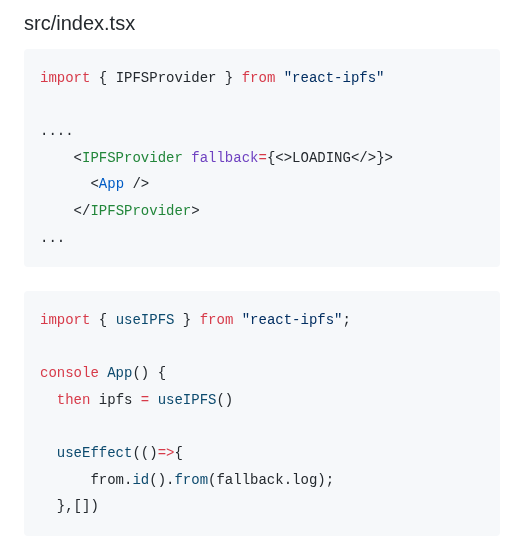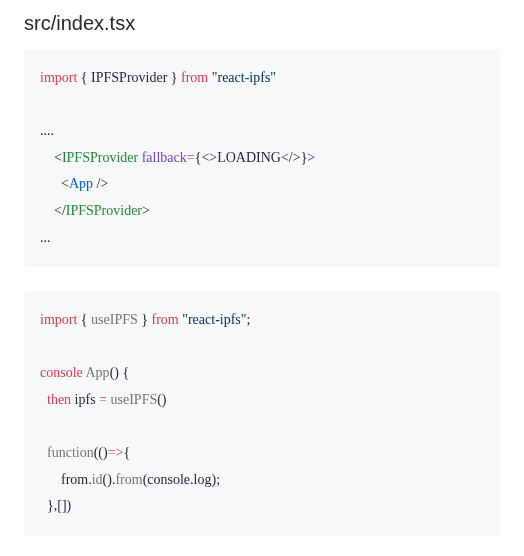--- a/index.html
+++ b/index.html
@@ -15,28 +15,28 @@
   .file-heading {
     margin: 0 0 14px 0;
     font-weight: 400;
     font-size: 20px;
   }
   .code-block {
     background: #f6f8fa;
     padding: 16px 16px;
     margin: 0 0 24px 0;
     border-radius: 4px;
-    font-family: Liberation Serif, serif;
+    font-family: Liberation Mono, monospace;
     font-size: 14px;
     line-height: 1.9;
     white-space: pre;
     overflow: hidden;
   }
   .tk-kw   { color: #d73a49; }  
-  .tk-type { color: #737373; }  
+  .tk-type { color: #0c4a6e; }  
   .tk-str  { color: #032f62; }  
   .tk-tag  { color: #22863a; }  
   .tk-attr { color: #6f42c1; }  
   .tk-var  { color: #005cc5; }  
   .tk-plain{ color: #24292e; }
 </style>
 </head>
 <body>
 
 <div id="root">
@@ -47,17 +47,17 @@
 </span><span><span class="tk-plain">    </span><span class="tk-plain">&lt;</span><span class="tk-tag">IPFSProvider</span><span class="tk-plain"> </span><span class="tk-attr">fallback</span><span class="tk-kw">=</span><span class="tk-plain">{</span><span class="tk-plain">&lt;&gt;</span><span class="tk-plain">LOADING</span><span class="tk-plain">&lt;/&gt;</span><span class="tk-plain">}&gt;</span>
 </span><span><span class="tk-plain">      </span><span class="tk-plain">&lt;</span><span class="tk-var">App</span><span class="tk-plain"> /&gt;</span>
 </span><span><span class="tk-plain">    </span><span class="tk-plain">&lt;/</span><span class="tk-tag">IPFSProvider</span><span class="tk-plain">&gt;</span>
 </span><span><span class="tk-plain">...</span>
 </span></div>
     <div class="code-block"><span><span class="tk-kw">import</span><span class="tk-plain"> { </span><span class="tk-type">useIPFS</span><span class="tk-plain"> } </span><span class="tk-kw">from</span><span class="tk-plain"> </span><span class="tk-str">"react-ipfs"</span><span class="tk-plain">;</span>
 </span><span>
 </span><span><span class="tk-kw">console</span><span class="tk-plain"> </span><span class="tk-type">App</span><span class="tk-plain">() {</span>
 </span><span><span class="tk-plain">  </span><span class="tk-kw">then</span><span class="tk-plain"> </span><span class="tk-plain">ipfs</span><span class="tk-plain"> </span><span class="tk-kw">=</span><span class="tk-plain"> </span><span class="tk-type">useIPFS</span><span class="tk-plain">()</span>
 </span><span>
-</span><span><span class="tk-plain">  </span><span class="tk-type">function</span><span class="tk-plain">(()</span><span class="tk-kw">=&gt;</span><span class="tk-plain">{</span>
-</span><span><span class="tk-plain">      from.</span><span class="tk-type">id</span><span class="tk-plain">().</span><span class="tk-type">from</span><span class="tk-plain">(console.</span><span class="tk-plain">log</span><span class="tk-plain">);</span>
+</span><span><span class="tk-plain">  </span><span class="tk-type">useEffect</span><span class="tk-plain">(()</span><span class="tk-kw">=&gt;</span><span class="tk-plain">{</span>
+</span><span><span class="tk-plain">      from.</span><span class="tk-type">id</span><span class="tk-plain">().</span><span class="tk-type">from</span><span class="tk-plain">(fallback.</span><span class="tk-plain">log</span><span class="tk-plain">);</span>
 </span><span><span class="tk-plain">  },[])</span>
 </span></div>
   </div>
 
 </body></html>

